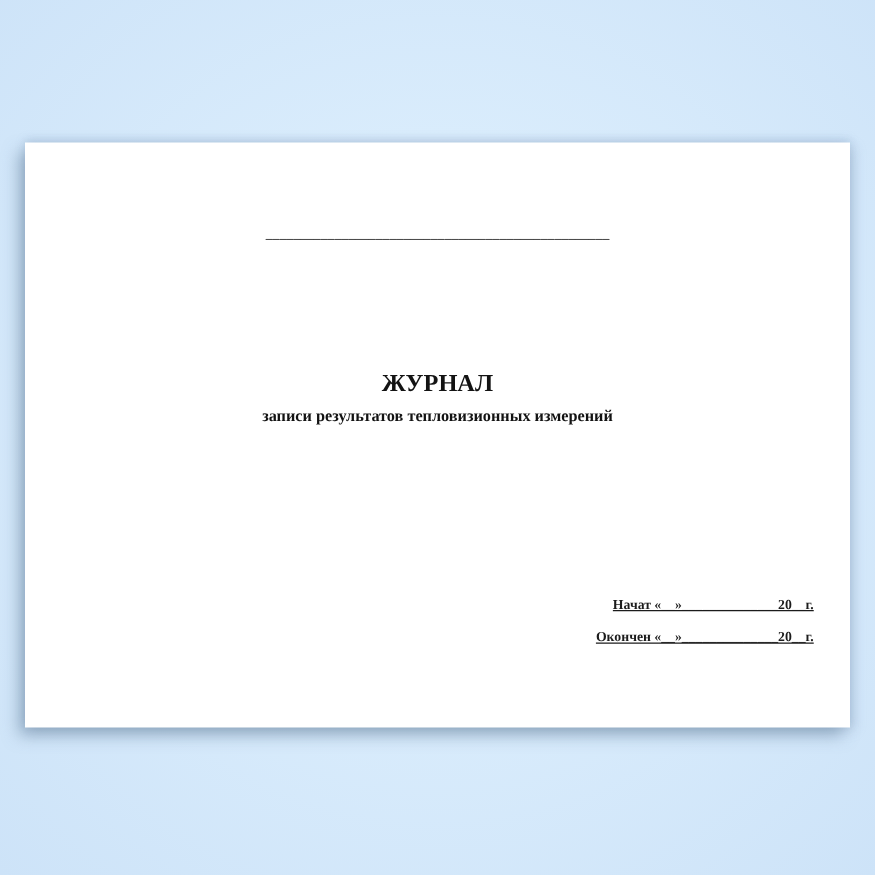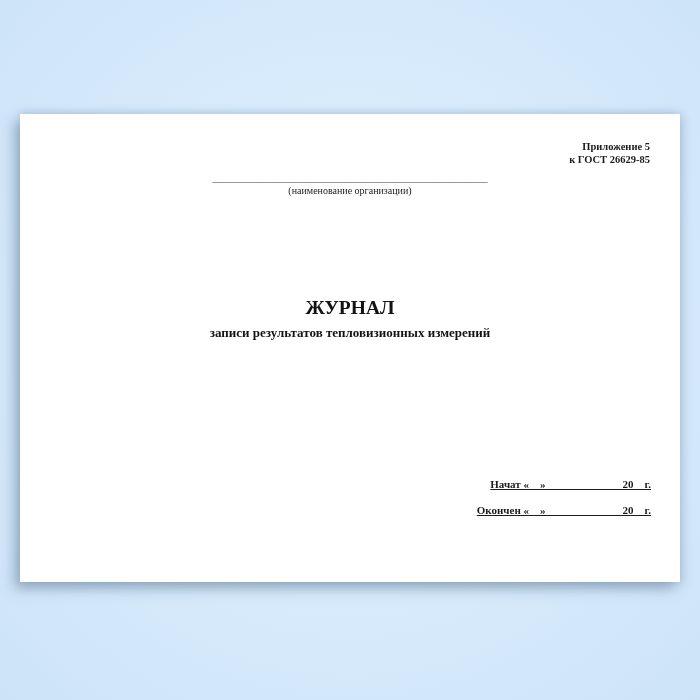--- a/index.html
+++ b/index.html
@@ -32,25 +32,26 @@
     right: 30px;
     text-align: right;
     font-weight: bold;
     font-size: 10.5px;
     line-height: 12.5px;
     color: #1c1c1c;
     white-space: nowrap;
   }
   .org-block {
     position: absolute;
-    top: 56px;
+    top: 66px;
     left: 0;
     width: 100%;
     text-align: center;
     color: #1c1c1c;
+    font-weight: bold;
   }
   .org-line {
     font-size: 11px;
     line-height: 14px;
     color: #3a3a3a;
     letter-spacing: 0;
     white-space: nowrap;
   }
   .org-caption {
     font-size: 10px;
@@ -93,28 +94,23 @@
   .dates-block .date-line:last-child {
     margin-bottom: 14px;
   }
 </style>
 </head>
 <body>
 
 <div class="scene">
   <div class="sheet">
 
-    <div class="appendix">
-      <div>Приложение 5</div>
-      <div>к ГОСТ 26629-85</div>
-    </div>
 
     <div class="org-block">
       <div class="org-line">__________________________________________________</div>
-      <div class="org-caption">(наименование организации)</div>
     </div>
 
     <div class="title-block">
       <div class="title-line1">ЖУРНАЛ</div>
       <div class="title-line2">записи результатов тепловизионных измерений</div>
     </div>
 
     <div class="dates-block">
       <div class="date-line">Начат «__»______________20__г.</div>
       <div class="date-line">Окончен «__»______________20__г.</div>

